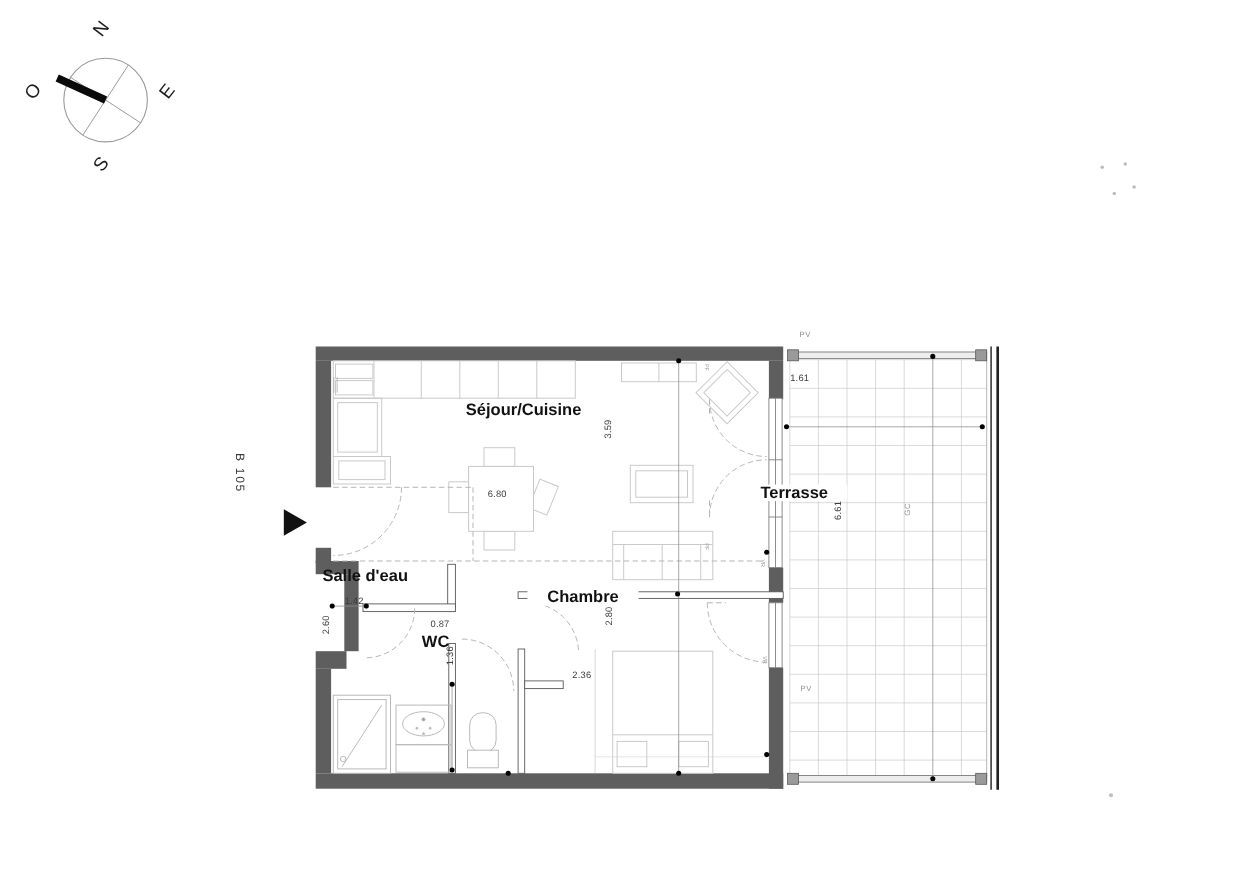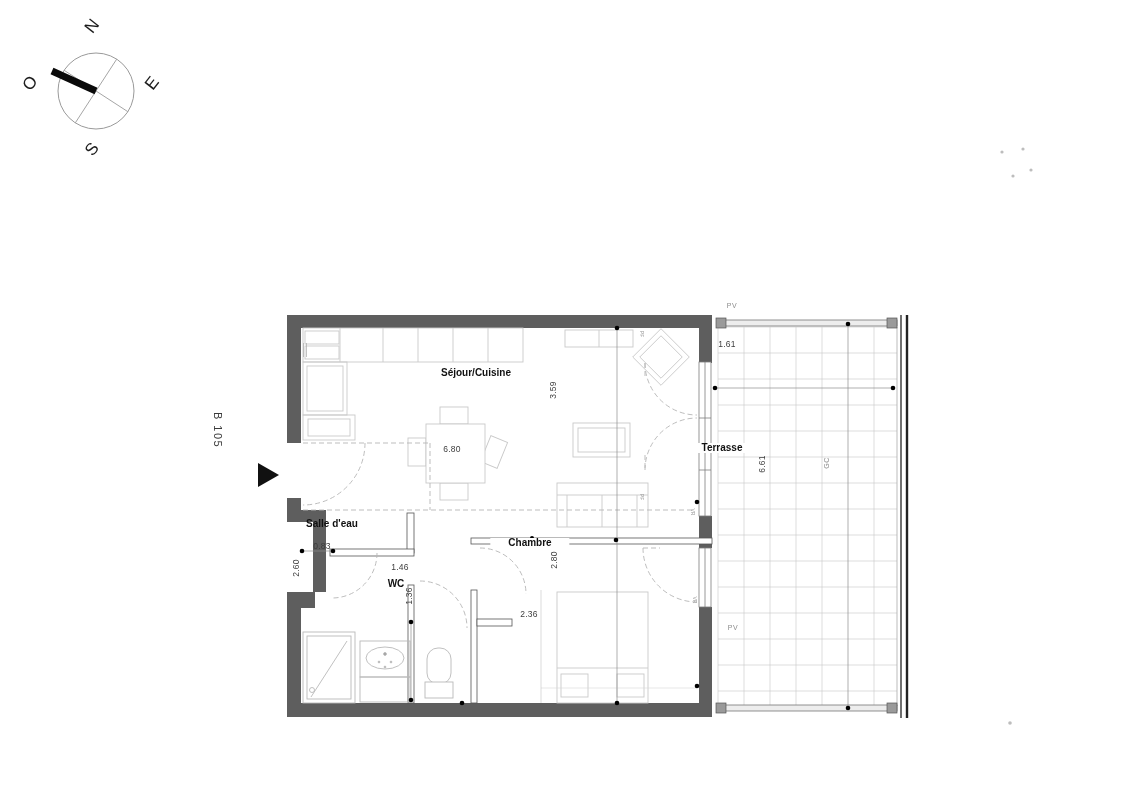--- a/index.html
+++ b/index.html
@@ -2,21 +2,21 @@
 <html><head>
 <meta charset="utf-8">
 <style>
   html,body{margin:0;padding:0;background:#ffffff;}
   .canvas{position:relative;width:1132px;height:800px;background:#fff;overflow:hidden;
           font-family:"Liberation Sans","DejaVu Sans",sans-serif;}
   svg{position:absolute;left:0;top:0;}
   .lbl{position:absolute;transform:translate(-50%,-50%);font-size:8.5px;color:#3d3d3d;
        white-space:nowrap;letter-spacing:.2px;line-height:1;}
   .lbl.rot{transform:translate(-50%,-50%) rotate(-90deg);}
-  .lbl.bold{font-weight:bold;font-size:10px;color:#111;letter-spacing:0;}
+  .lbl.bold{font-weight:bold;font-size:15px;color:#111;letter-spacing:0;}
   .lbl.bg{background:#fff;padding:0 18px;}
   .lbl.gray{color:#8c8c8c;font-size:7px;letter-spacing:.5px;}
   .lbl.micro{color:#9a9a9a;font-size:5px;transform:translate(-50%,-50%) rotate(90deg);letter-spacing:0;}
   .lbl.unit{font-size:11px;color:#3a3a3a;letter-spacing:1.5px;transform:translate(-50%,-50%) rotate(90deg);}
   .lbl.compass-letter{font-size:17px;color:#1c1c1c;transform:translate(-50%,-50%) rotate(-52deg);}
 </style>
 </head>
 <body>
 
 <div class="canvas">
@@ -194,23 +194,23 @@
 <div class="lbl unit" style="left:217px;top:430px">B 105</div>
 
 <div class="lbl bold" style="left:476px;top:373px">Séjour/Cuisine</div>
 <div class="lbl bold" style="left:332px;top:524px">Salle d'eau</div>
 <div class="lbl bold" style="left:396px;top:584px">WC</div>
 <div class="lbl bold bg" style="left:530px;top:543px">Chambre</div>
 <div class="lbl bold bg" style="left:722px;top:448px">Terrasse</div>
 
 <div class="lbl" style="left:452px;top:449px">6.80</div>
 <div class="lbl rot" style="left:553px;top:390px">3.59</div>
-<div class="lbl" style="left:322px;top:546px">0.83</div>
+<div class="lbl" style="left:322px;top:546px">1.42</div>
 <div class="lbl rot" style="left:296px;top:568px">2.60</div>
-<div class="lbl" style="left:400px;top:567px">1.46</div>
+<div class="lbl" style="left:400px;top:567px">0.87</div>
 <div class="lbl rot" style="left:409px;top:596px">1.36</div>
 <div class="lbl rot" style="left:554px;top:560px">2.80</div>
 <div class="lbl" style="left:529px;top:614px">2.36</div>
 <div class="lbl" style="left:727px;top:344px">1.61</div>
 <div class="lbl rot" style="left:762px;top:464px">6.61</div>
 
 <div class="lbl gray" style="left:732px;top:305px">PV</div>
 <div class="lbl gray" style="left:733px;top:627px">PV</div>
 <div class="lbl gray rot" style="left:826px;top:463px">GC</div>
 <div class="lbl micro" style="left:641px;top:334px">PF</div>

